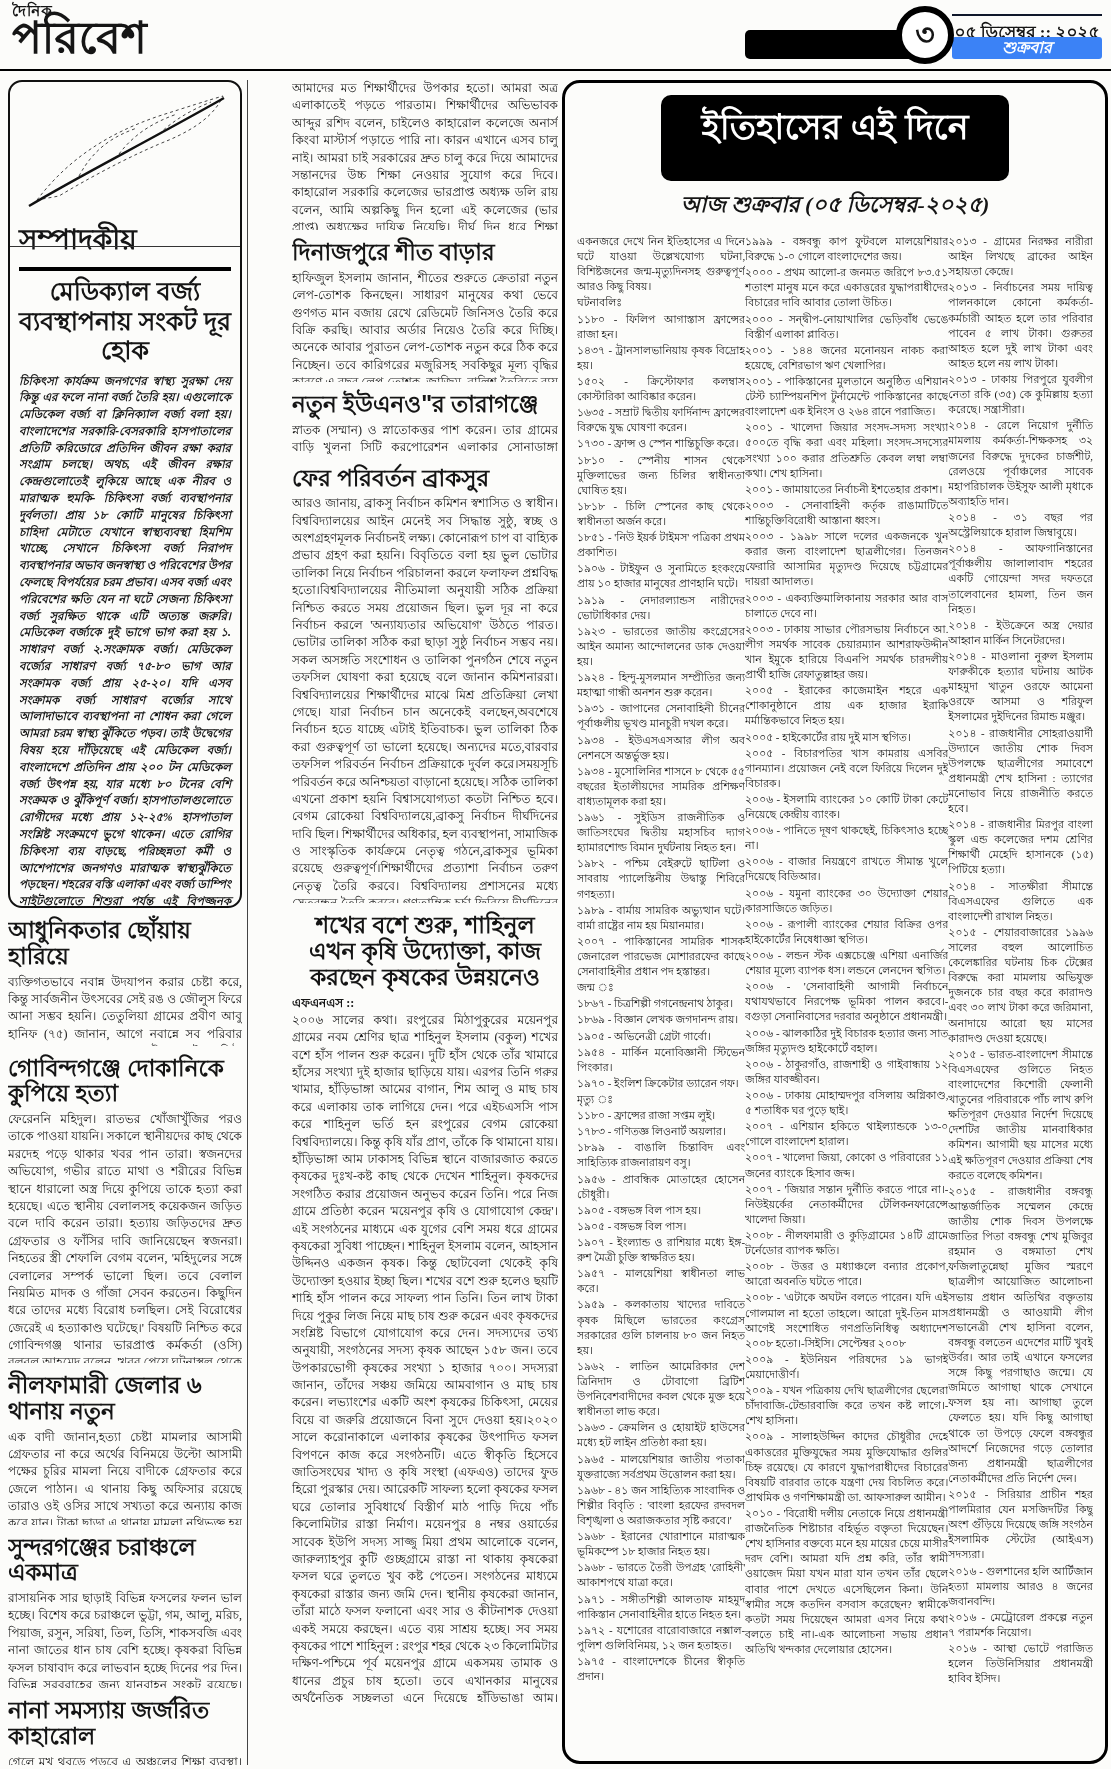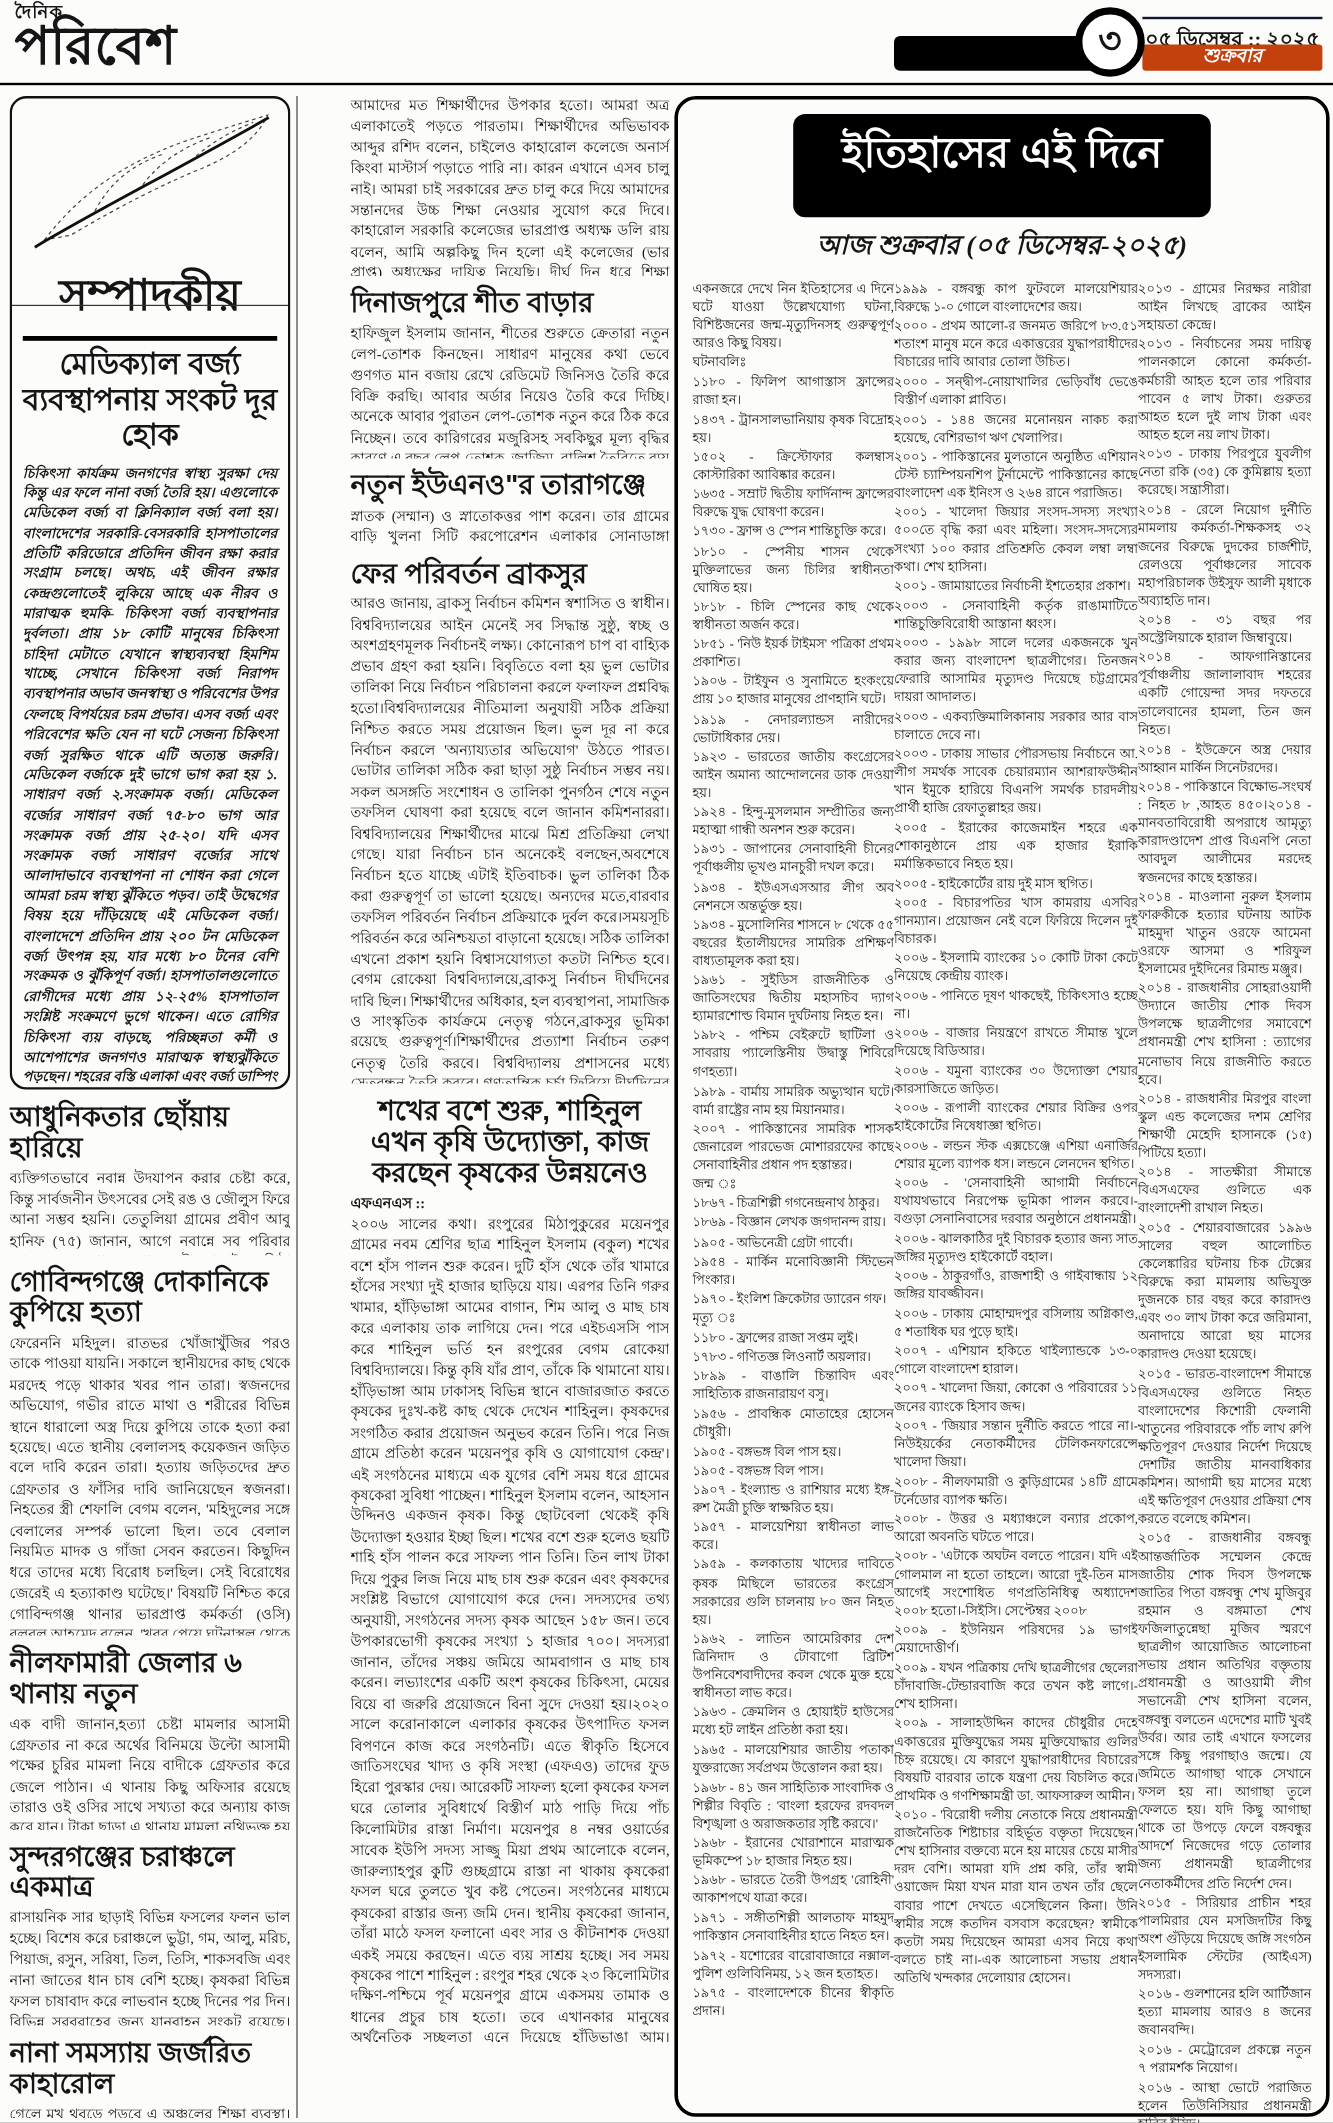--- a/index.html
+++ b/index.html
@@ -8,36 +8,36 @@
   
   .masthead{position:absolute;left:0;top:0;width:974px;height:70px;}
   .brand{position:absolute;left:12px;top:4px;line-height:1;}
   .brand .small{display:block;font-size:15px;font-weight:900;letter-spacing:1px;}
   .brand .big{display:block;font-size:44px;font-weight:900;letter-spacing:0;margin-top:-2px;}
   .mh-bar{position:absolute;left:745px;top:30px;width:185px;height:29px;background:#000;border-radius:5px 0 0 5px;}
   .mh-circle{position:absolute;left:896px;top:6px;width:46px;height:46px;border:6px solid #000;border-radius:50%;
              background:#fff;text-align:center;line-height:46px;font-size:30px;font-weight:900;z-index:3;}
   .mh-date{position:absolute;left:952px;top:14px;width:150px;text-align:center;font-size:17px;font-weight:800;
            border-top:2px solid #0f172a;padding-top:3px;}
-  .mh-day{position:absolute;left:952px;top:37px;width:150px;height:22px;background:#c2410c;color:#fff;text-align:center;
+  .mh-day{position:absolute;left:952px;top:37px;width:150px;height:22px;background:#3b82f6;color:#fff;text-align:center;
           font-size:16px;font-weight:800;font-style:italic;line-height:22px;border-radius:3px;}
   .toprule{position:absolute;left:0;top:69px;width:1111px;height:2px;background:#000;}
   .vrule{position:absolute;left:247px;top:80px;height:1685px;width:1px;background:#444;}
   
   .col-left{position:absolute;left:8px;top:80px;width:234px;height:1685px;overflow:hidden;}
   .col-mid{position:absolute;left:292px;top:80px;width:266px;height:1685px;overflow:hidden;}
   .art h3{font-size:23px;line-height:1.12;font-weight:900;margin:10px 0 4px;font-family:"Liberation Sans","DejaVu Sans",sans-serif;}
   .art .body{font-size:12px;line-height:1.45;text-align:justify;overflow:hidden;}
   .art .body p{margin:0;}
   .clamp-a1{height:72px;} .clamp-a2{height:252px;} .clamp-a3{height:96px;} .clamp-a4{height:98px;} .clamp-a5{height:175px;}
   .clamp-cont{height:150px;} .clamp-m1{height:112px;} .clamp-m2{height:34px;} .clamp-m3{height:408px;} .clamp-m4{height:690px;}
   
   .edbox{border:2px solid #111;border-radius:14px;padding:6px 9px 8px;height:828px;box-sizing:border-box;overflow:hidden;}
   .feather{display:block;margin:0 auto;}
-  .ed-title{position:relative;text-align:center;font-size:36px;font-weight:900;margin:2px 0 6px;
+  .ed-title{position:relative;font-size:28px;font-weight:900;margin:2px 0 6px;
             font-family:"Liberation Sans","DejaVu Sans",sans-serif;border-bottom:4px solid #000;padding-bottom:2px;}
   .ed-title::before{content:"";position:absolute;left:-9px;right:-9px;top:58%;height:1px;background:#333;z-index:0;}
   .ed-head{font-size:25px;line-height:1.18;font-weight:900;text-align:center;margin:6px 0 8px;
            font-family:"Liberation Sans","DejaVu Sans",sans-serif;}
   .ed-body{font-size:11.6px;line-height:1.45;text-align:justify;font-style:italic;font-weight:600;}
   
   .history{position:absolute;left:562px;top:80px;width:546px;height:1684px;border:3px solid #000;border-radius:18px;
            box-sizing:border-box;padding:10px 12px;background:#fcfcfa;}
   .h-title{width:348px;margin:2px auto 6px;background:#000;color:#fff;text-align:center;font-size:35px;font-weight:900;
            border-radius:10px;padding:5px 0 22px;font-family:"Liberation Sans","DejaVu Sans",sans-serif;}
@@ -235,21 +235,20 @@
           <p>২০১০ - 'বিরোধী দলীয় নেতাকে নিয়ে প্রধানমন্ত্রী রাজনৈতিক শিষ্টাচার বহির্ভূত বক্তৃতা দিয়েছেন। শেখ হাসিনার বক্তব্যে মনে হয় মায়ের চেয়ে মাসীর দরদ বেশি। আমরা যদি প্রশ্ন করি, তাঁর স্বামী ওয়াজেদ মিয়া যখন মারা যান তখন তাঁর ছেলে বাবার পাশে দেখতে এসেছিলেন কিনা। উনি স্বামীর সঙ্গে কতদিন বসবাস করেছেন? স্বামীকে কতটা সময় দিয়েছেন আমরা এসব নিয়ে কথা বলতে চাই না।-এক আলোচনা সভায় প্রধান অতিথি খন্দকার দেলোয়ার হোসেন।</p>
         </div>
       <div class="h-col c3">
           <p>২০১৩ - গ্রামের নিরক্ষর নারীরা আইন লিখছে ব্রাকের আইন সহায়তা কেন্দ্রে।</p>
           <p>২০১৩ - নির্বাচনের সময় দায়িত্ব পালনকালে কোনো কর্মকর্তা-কর্মচারী আহত হলে তার পরিবার পাবেন ৫ লাখ টাকা। গুরুতর আহত হলে দুই লাখ টাকা এবং আহত হলে নয় লাখ টাকা।</p>
           <p>২০১৩ - ঢাকায় পিরপুরে যুবলীগ নেতা রকি (৩৫) কে কুমিল্লায় হত্যা করেছে। সন্ত্রাসীরা।</p>
           <p>২০১৪ - রেলে নিয়োগ দুর্নীতি মামলায় কর্মকর্তা-শিক্ষকসহ ৩২ জনের বিরুদ্ধে দুদকের চার্জশীট, রেলওয়ে পূর্বাঞ্চলের সাবেক মহাপরিচালক উইসুফ আলী মৃধাকে অব্যাহতি দান।</p>
           <p>২০১৪ - ৩১ বছর পর অস্ট্রেলিয়াকে হারাল জিম্বাবুয়ে।</p>
           <p>২০১৪ - আফগানিস্তানের পূর্বাঞ্চলীয় জালালাবাদ শহরের একটি গোয়েন্দা সদর দফতরে তালেবানের হামলা, তিন জন নিহত।</p>
           <p>২০১৪ - ইউক্রেনে অস্ত্র দেয়ার আহ্বান মার্কিন সিনেটরদের।</p>
-          <p>২০১৪ - পাকিস্তানে বিক্ষোভ-সংঘর্ষ : নিহত ৮ ,আহত ৪৫০।২০১৪ - মানবতাবিরোধী অপরাধে আমৃত্যু কারাদণ্ডাদেশ প্রাপ্ত বিএনপি নেতা আবদুল আলীমের মরদেহ স্বজনদের কাছে হস্তান্তর।</p>
           <p>২০১৪ - মাওলানা নুরুল ইসলাম ফারুকীকে হত্যার ঘটনায় আটক মাহমুদা খাতুন ওরফে আমেনা ওরফে আসমা ও শরিফুল ইসলামের দুইদিনের রিমান্ড মঞ্জুর।</p>
           <p>২০১৪ - রাজধানীর সোহরাওয়ার্দী উদ্যানে জাতীয় শোক দিবস উপলক্ষে ছাত্রলীগের সমাবেশে প্রধানমন্ত্রী শেখ হাসিনা : ত্যাগের মনোভাব নিয়ে রাজনীতি করতে হবে।</p>
           <p>২০১৪ - রাজধানীর মিরপুর বাংলা স্কুল এন্ড কলেজের দশম শ্রেণির শিক্ষার্থী মেহেদি হাসানকে (১৫) পিটিয়ে হত্যা।</p>
           <p>২০১৪ - সাতক্ষীরা সীমান্তে বিএসএফের গুলিতে এক বাংলাদেশী রাখাল নিহত।</p>
           <p>২০১৫ - শেয়ারবাজারের ১৯৯৬ সালের বহুল আলোচিত কেলেঙ্কারির ঘটনায় চিক টেক্সের বিরুদ্ধে করা মামলায় অভিযুক্ত দুজনকে চার বছর করে কারাদণ্ড এবং ৩০ লাখ টাকা করে জরিমানা, অনাদায়ে আরো ছয় মাসের কারাদণ্ড দেওয়া হয়েছে।</p>
           <p>২০১৫ - ভারত-বাংলাদেশ সীমান্তে বিএসএফের গুলিতে নিহত বাংলাদেশের কিশোরী ফেলানী খাতুনের পরিবারকে পাঁচ লাখ রুপি ক্ষতিপূরণ দেওয়ার নির্দেশ দিয়েছে দেশটির জাতীয় মানবাধিকার কমিশন। আগামী ছয় মাসের মধ্যে এই ক্ষতিপূরণ দেওয়ার প্রক্রিয়া শেষ করতে বলেছে কমিশন।</p>
           <p>২০১৫ - রাজধানীর বঙ্গবন্ধু আন্তর্জাতিক সম্মেলন কেন্দ্রে জাতীয় শোক দিবস উপলক্ষে জাতির পিতা বঙ্গবন্ধু শেখ মুজিবুর রহমান ও বঙ্গমাতা শেখ ফজিলাতুন্নেছা মুজিব স্মরণে ছাত্রলীগ আয়োজিত আলোচনা সভায় প্রধান অতিথির বক্তৃতায় প্রধানমন্ত্রী ও আওয়ামী লীগ সভানেত্রী শেখ হাসিনা বলেন, বঙ্গবন্ধু বলতেন এদেশের মাটি খুবই উর্বর। আর তাই এখানে ফসলের সঙ্গে কিছু পরগাছাও জন্মে। যে জমিতে আগাছা থাকে সেখানে ফসল হয় না। আগাছা তুলে ফেলতে হয়। যদি কিছু আগাছা থাকে তা উপড়ে ফেলে বঙ্গবন্ধুর আদর্শে নিজেদের গড়ে তোলার জন্য প্রধানমন্ত্রী ছাত্রলীগের নেতাকর্মীদের প্রতি নির্দেশ দেন।</p>
           <p>২০১৫ - সিরিয়ার প্রাচীন শহর পালমিরার যেন মসজিদটির কিছু অংশ গুঁড়িয়ে দিয়েছে জঙ্গি সংগঠন ইসলামিক স্টেটের (আইএস) সদস্যরা।</p>
           <p>২০১৬ - গুলশানের হলি আর্টিজান হত্যা মামলায় আরও ৪ জনের জবানবন্দি।</p>
           <p>২০১৬ - মেট্রোরেল প্রকল্পে নতুন ৭ পরামর্শক নিয়োগ।</p>

